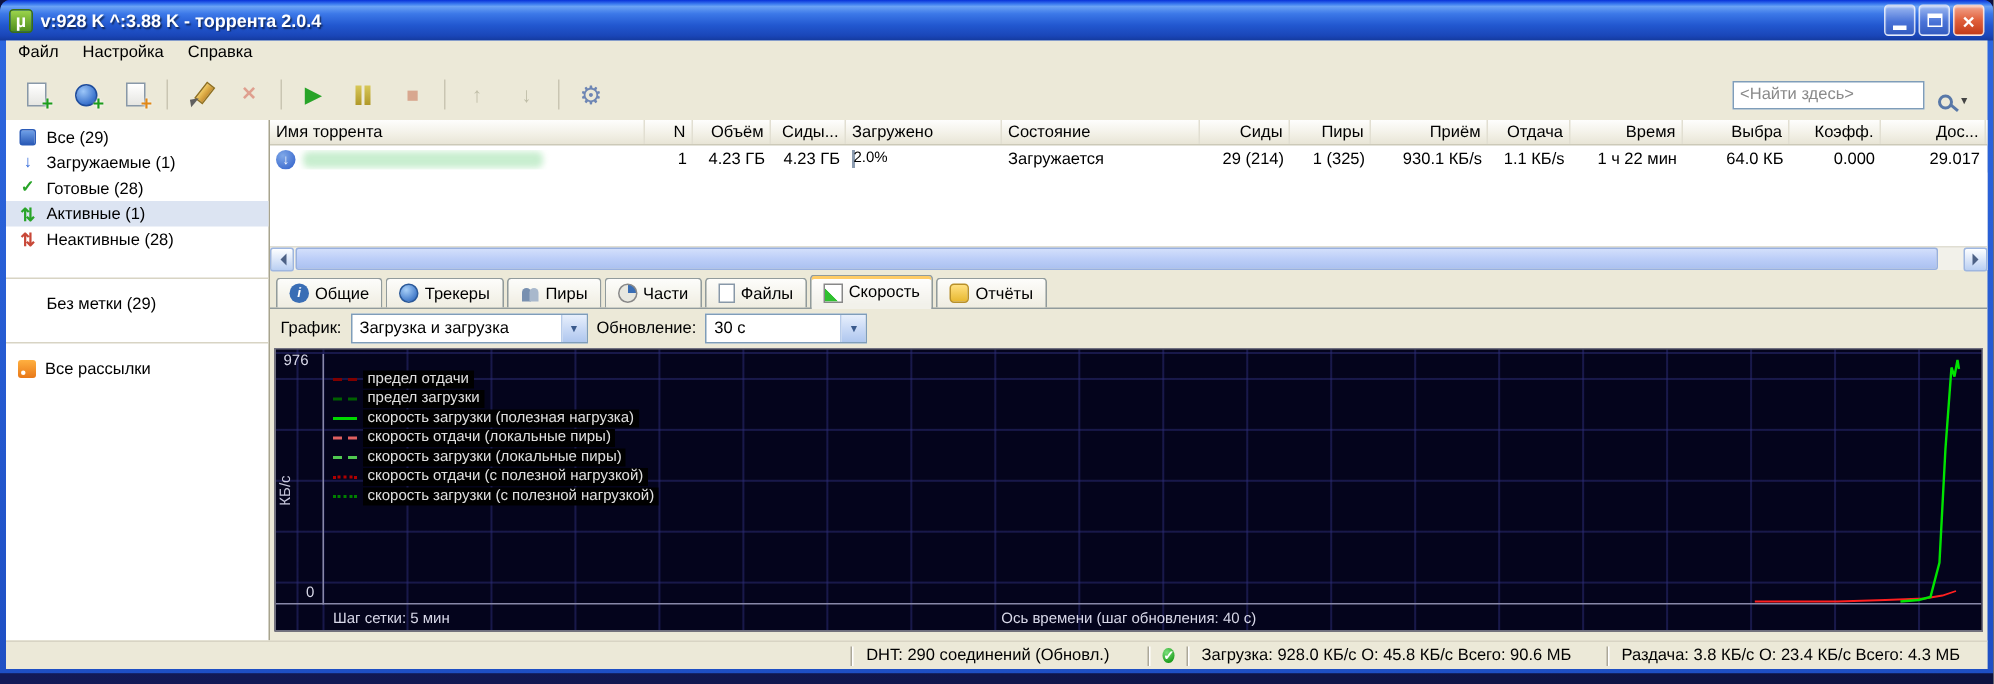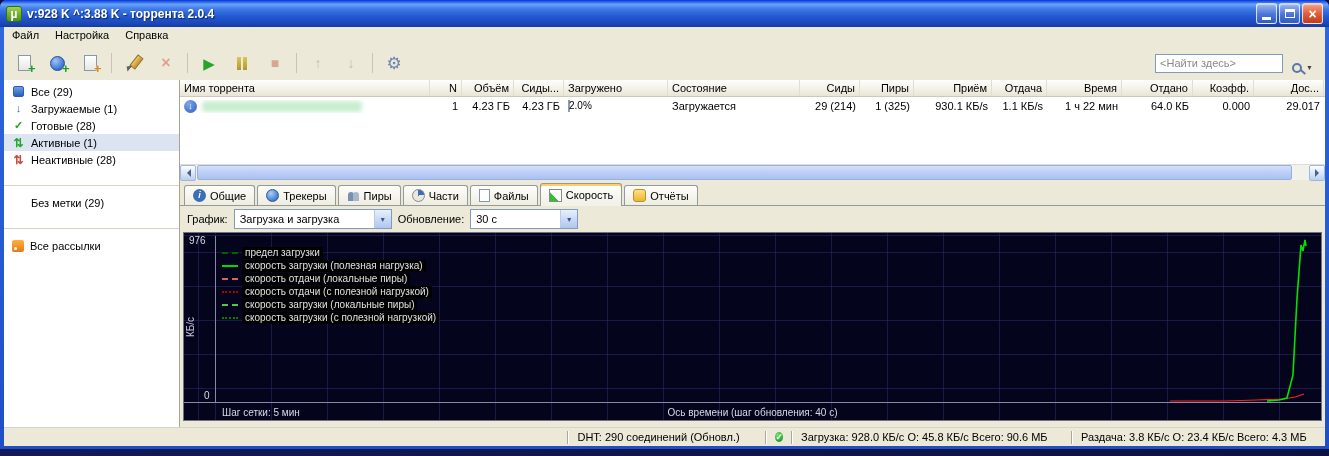--- a/index.html
+++ b/index.html
@@ -277,21 +277,21 @@
               <span class="th c1 num">N</span>
               <span class="th c2 num">Объём</span>
               <span class="th c3 num">Сиды...</span>
               <span class="th c4">Загружено</span>
               <span class="th c5">Состояние</span>
               <span class="th c6 num">Сиды</span>
               <span class="th c7 num">Пиры</span>
               <span class="th c8 num">Приём</span>
               <span class="th c9 num">Отдача</span>
               <span class="th c10 num">Время</span>
-              <span class="th c11 num">Отдано</span>
+              <span class="th c11 num">Выбра</span>
               <span class="th c12 num">Коэфф.</span>
               <span class="th c13 num">Дос...</span>
             </div>
 
             <div class="trow">
               <span class="td c0 name-cell">
                 <span class="row-ic">↓</span>
                 <span class="censor"></span>
               </span>
               <span class="td c1 num">1</span>
@@ -381,38 +381,42 @@
                 <polyline fill="none" stroke-width="1.2" points="985,168 1040,168 1072,167 1098,166 1110,164 1119,161" stroke="#FF2020"></polyline>
                 <polyline fill="none" stroke-width="1.6" points="1082,168 1094,167 1102,165 1108,142 1112,66 1116,12 1118,18 1120,7 1121,13" stroke="#00E400"></polyline>
               </svg>
               <span class="yaxisline"></span>
               <span class="xaxisline"></span>
               <span class="ymax">976</span>
               <span class="yunit">КБ/с</span>
               <span class="ymin">0</span>
               <div class="legend">
                 <div class="leg-row">
+                    <span class="leg-swatch" style="border-top: 2px dashed rgb(128, 0, 0);"></span>
+                    <span class="leg-label">предел отдачи</span>
+                  </div>
+                <div class="leg-row">
                     <span class="leg-swatch" style="border-top: 2px dashed rgb(0, 96, 0);"></span>
                     <span class="leg-label">предел загрузки</span>
                   </div>
                 <div class="leg-row">
                     <span class="leg-swatch" style="border-top: 2px solid rgb(0, 216, 0);"></span>
                     <span class="leg-label">скорость загрузки (полезная нагрузка)</span>
                   </div>
                 <div class="leg-row">
                     <span class="leg-swatch" style="border-top: 2px dashed rgb(224, 96, 96);"></span>
                     <span class="leg-label">скорость отдачи (локальные пиры)</span>
                   </div>
                 <div class="leg-row">
+                    <span class="leg-swatch" style="border-top: 2px dashed rgb(80, 200, 80);"></span>
+                    <span class="leg-label">скорость загрузки (локальные пиры)</span>
+                  </div>
+                <div class="leg-row">
                     <span class="leg-swatch" style="border-top: 2px dotted rgb(176, 0, 0);"></span>
                     <span class="leg-label">скорость отдачи (с полезной нагрузкой)</span>
-                  </div>
-                <div class="leg-row">
-                    <span class="leg-swatch" style="border-top: 2px dashed rgb(80, 200, 80);"></span>
-                    <span class="leg-label">скорость загрузки (локальные пиры)</span>
                   </div>
                 <div class="leg-row">
                     <span class="leg-swatch" style="border-top: 2px dotted rgb(0, 128, 0);"></span>
                     <span class="leg-label">скорость загрузки (с полезной нагрузкой)</span>
                   </div>
               </div>
               <span class="gfoot-l">Шаг сетки: 5 мин</span>
               <span class="gfoot-c">Ось времени (шаг обновления: 40 с)</span>
             </div>
           </div>

